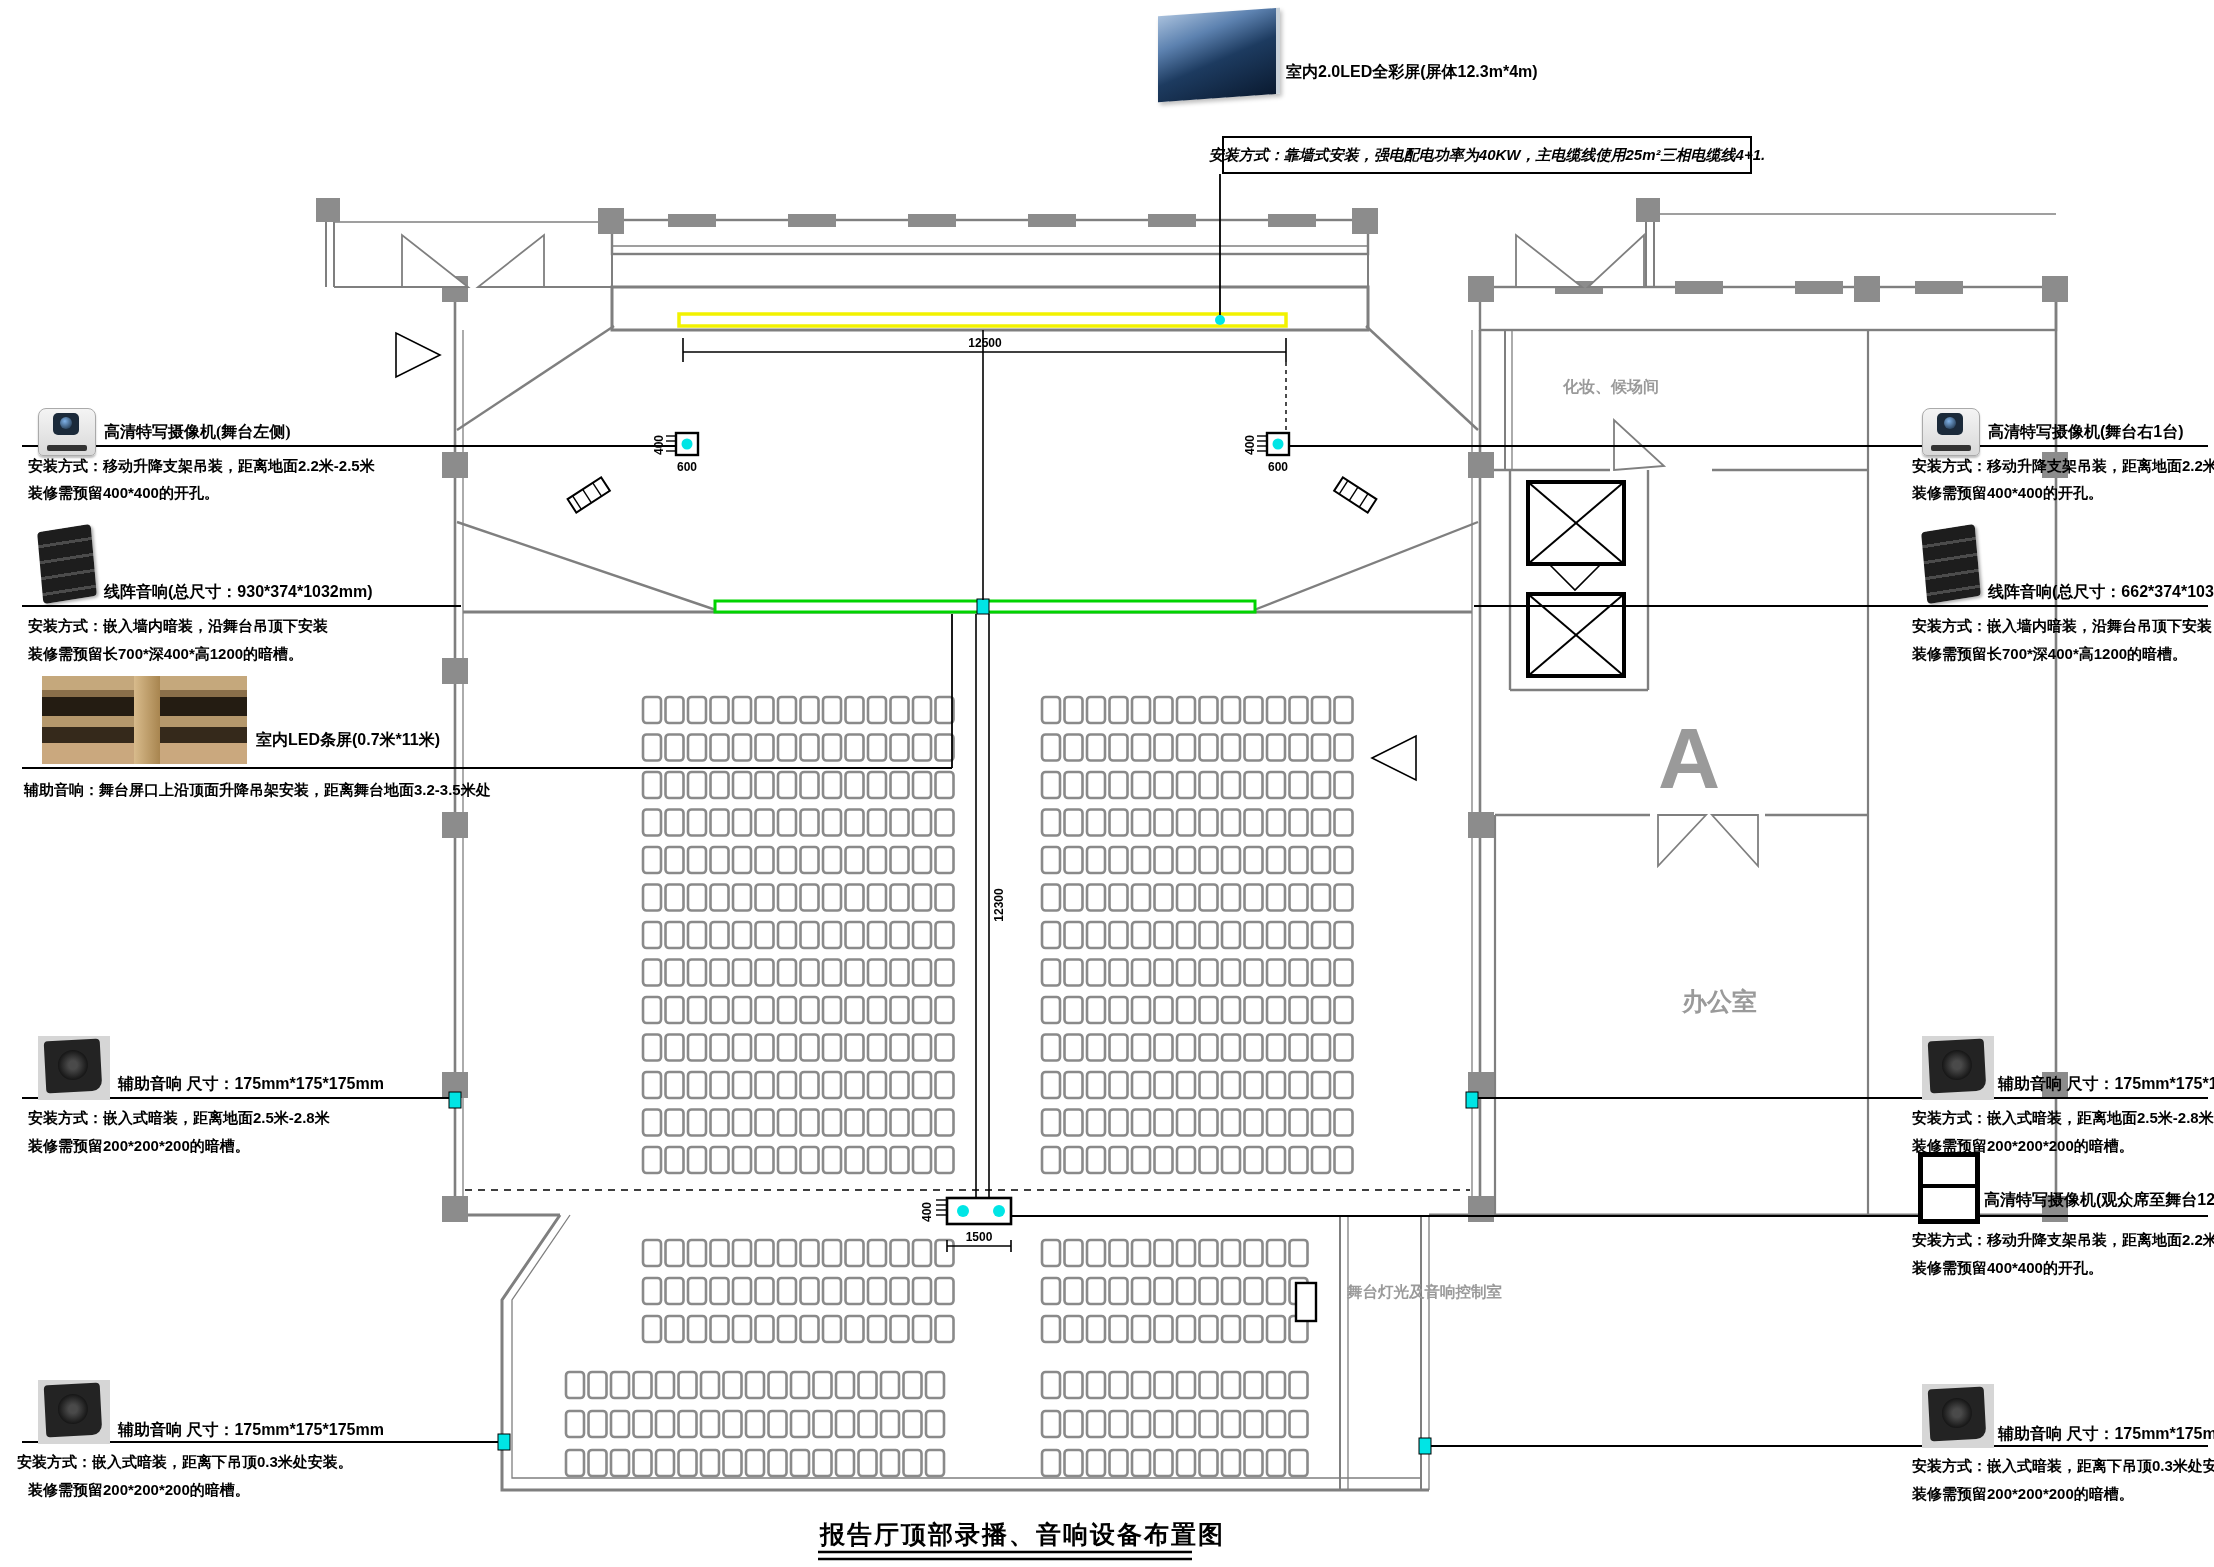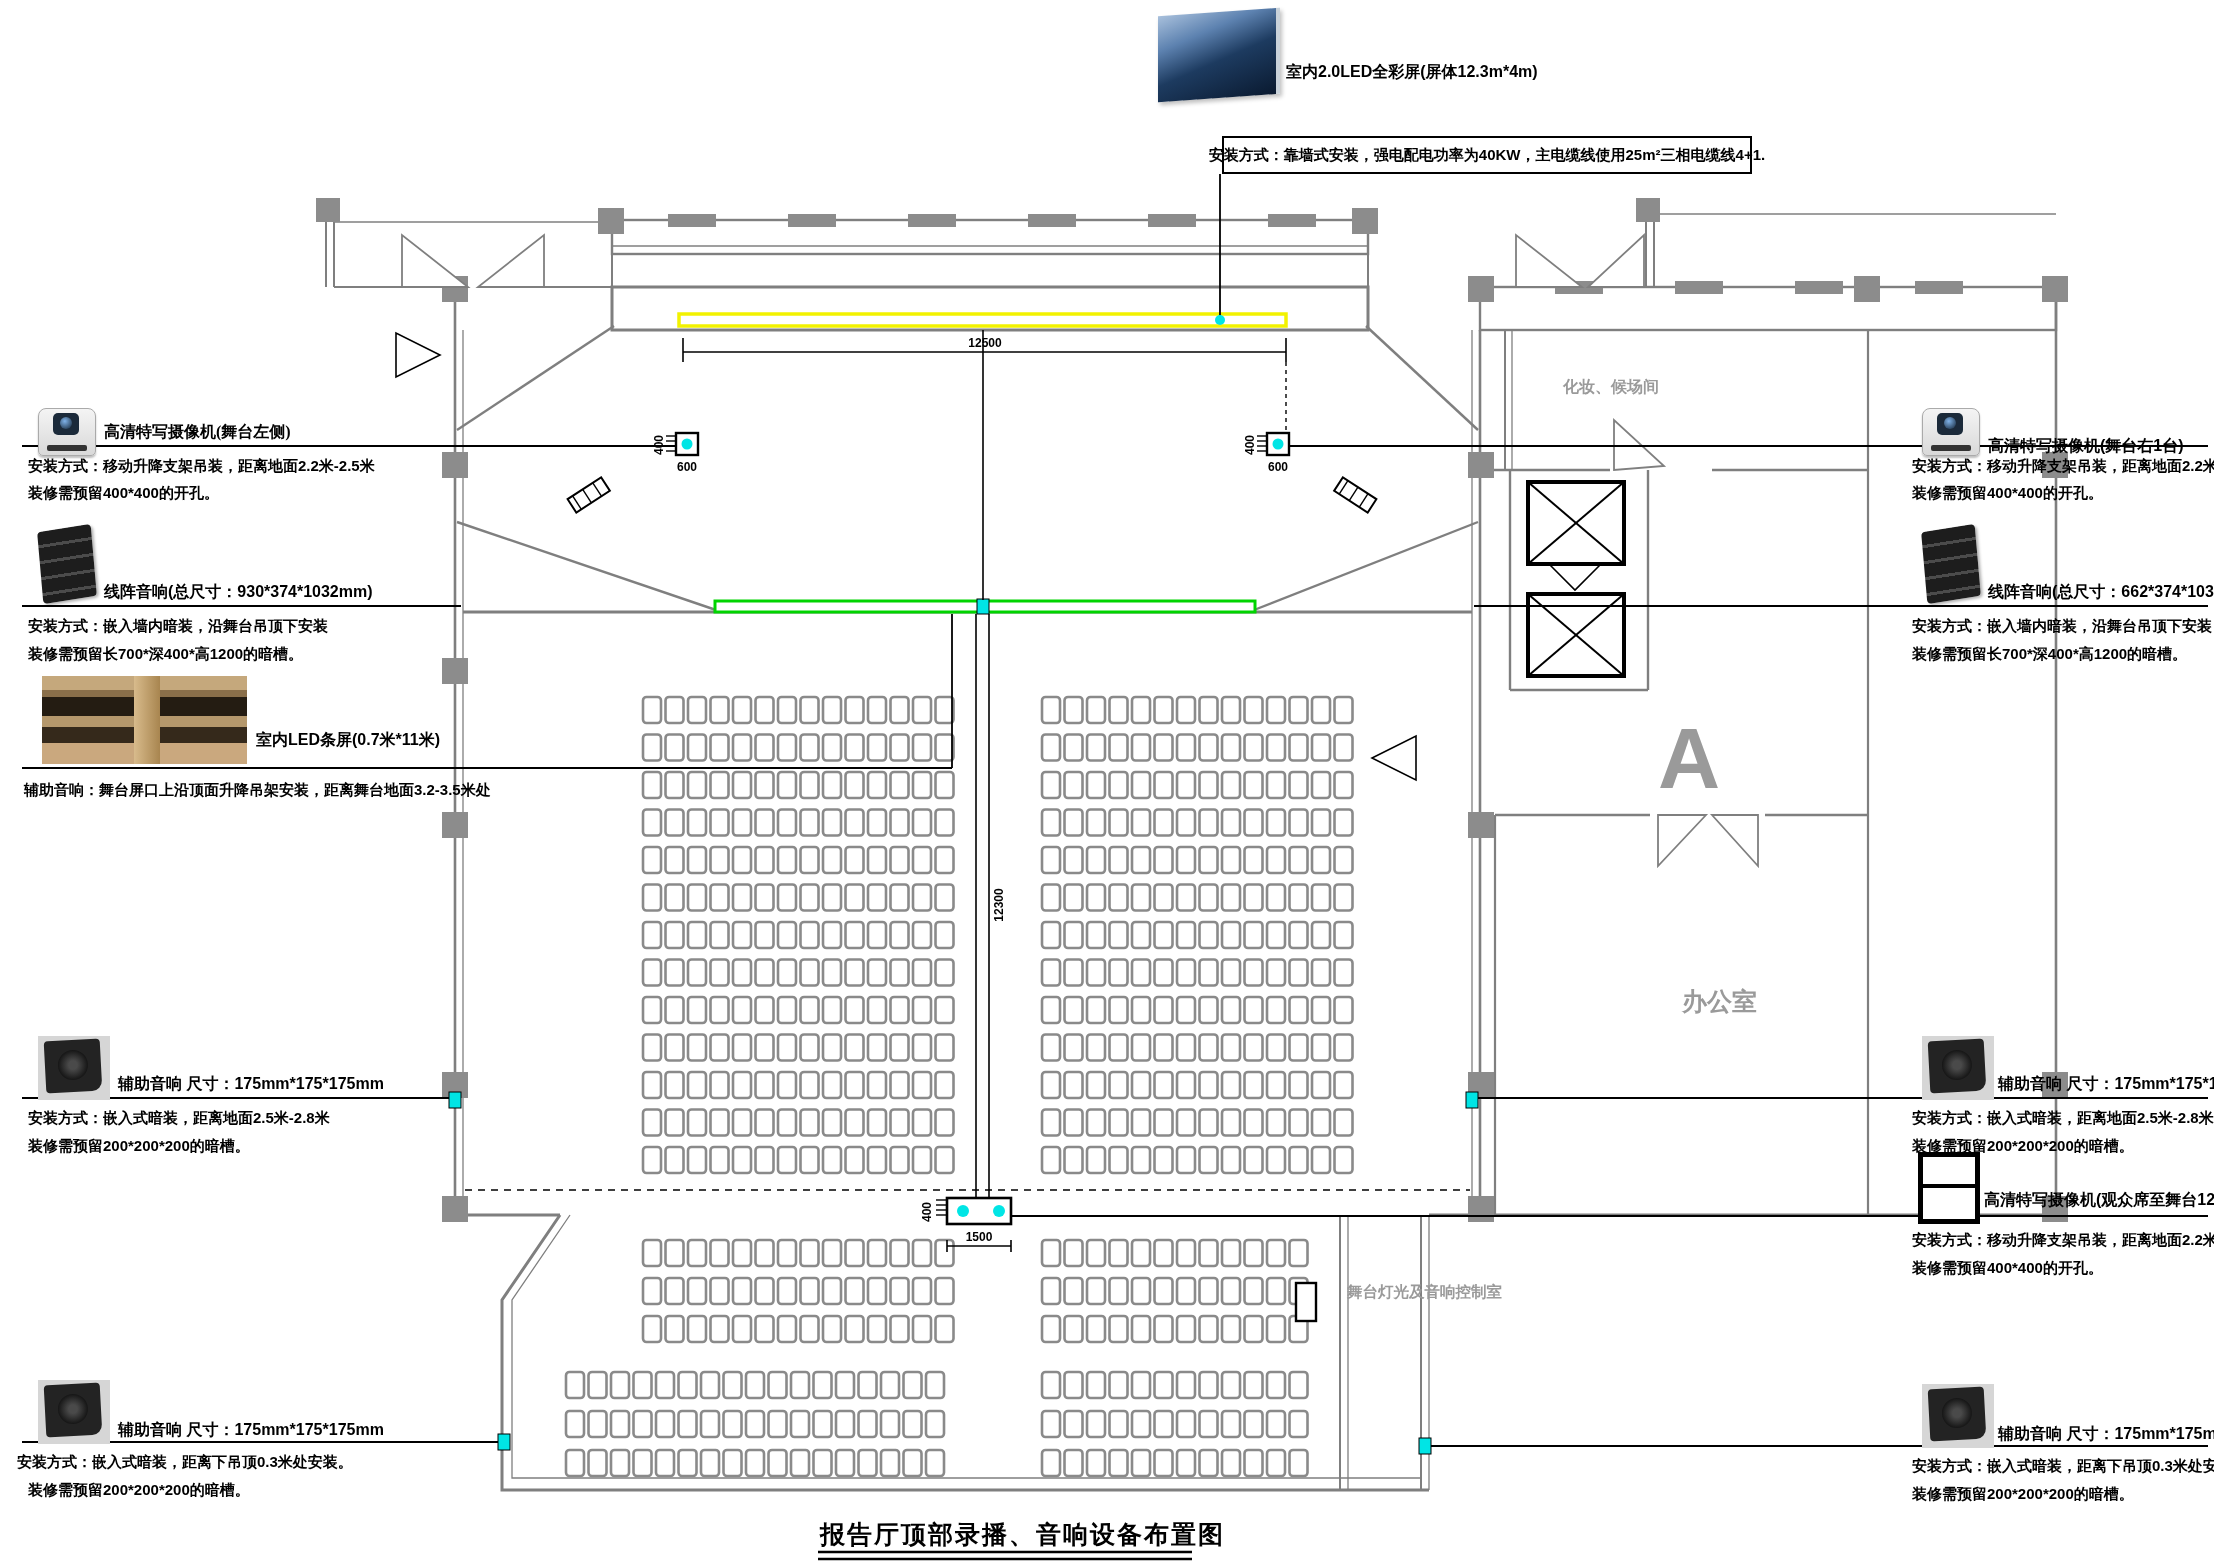--- a/index.html
+++ b/index.html
@@ -784,21 +784,21 @@
 
   <text class="svg-room" x="1563" y="392" font-size="16">化妆、候场间</text>
   <text class="svg-room" x="1682" y="1010" font-size="25">办公室</text>
   <text class="svg-room" x="1347" y="1297" font-size="15.5">舞台灯光及音响控制室</text>
 </svg>
 
   <div class="abs" style="left:1158px;top:12px;">
       <div class="ledphoto"></div>
     </div>
   <div class="abs ann-title" style="left:1286px;top:62px;">室内2.0LED全彩屏(屏体12.3m*4m)</div>
-  <div class="abs" style="left:1222px;top:136px;width:526px;height:34px;border:2.5px solid #000;display:flex;align-items:center;justify-content:center;">
+  <div class="abs" style="left:1222px;top:136px;width:526px;height:34px;border:2.5px solid #000;display:flex;align-items:center;justify-content:center;font-style:italic;">
     <span class="ann-line" style="line-height:16px;">安装方式：靠墙式安装，强电配电功率为40KW，主电缆线使用25m²三相电缆线4+1.</span>
   </div>
 
   <div class="abs" style="left:38px;top:408px;">
       <div class="ptz">
         <div class="lens"></div>
         <div class="base"></div>
       </div>
     </div>
   <div class="abs ann-title" style="left:104px;top:422px;font-family:Liberation Serif, serif;">高清特写摄像机(舞台左侧)</div>
@@ -835,21 +835,21 @@
   <div class="abs ann-title" style="left:118px;top:1420px;">辅助音响 尺寸：175mm*175*175mm</div>
   <div class="abs ann-line" style="left:17px;top:1448px;">安装方式：嵌入式暗装，距离下吊顶0.3米处安装。</div>
   <div class="abs ann-line" style="left:28px;top:1476px;">装修需预留200*200*200的暗槽。</div>
 
   <div class="abs" style="left:1922px;top:408px;">
       <div class="ptz">
         <div class="lens"></div>
         <div class="base"></div>
       </div>
     </div>
-  <div class="abs ann-title" style="left:1988px;top:436px;">高清特写摄像机(舞台右1台)</div>
+  <div class="abs ann-title" style="left:1988px;top:422px;">高清特写摄像机(舞台右1台)</div>
   <div class="abs ann-line" style="left:1912px;top:452px;">安装方式：移动升降支架吊装，距离地面2.2米-2.5米</div>
   <div class="abs ann-line" style="left:1912px;top:479px;">装修需预留400*400的开孔。</div>
 
   <div class="abs" style="left:1924px;top:528px;">
       <div class="linearray"></div>
     </div>
   <div class="abs ann-title" style="left:1988px;top:582px;">线阵音响(总尺寸：662*374*1032mm)</div>
   <div class="abs ann-line" style="left:1912px;top:612px;">安装方式：嵌入墙内暗装，沿舞台吊顶下安装</div>
   <div class="abs ann-line" style="left:1912px;top:640px;">装修需预留长700*深400*高1200的暗槽。</div>
 

